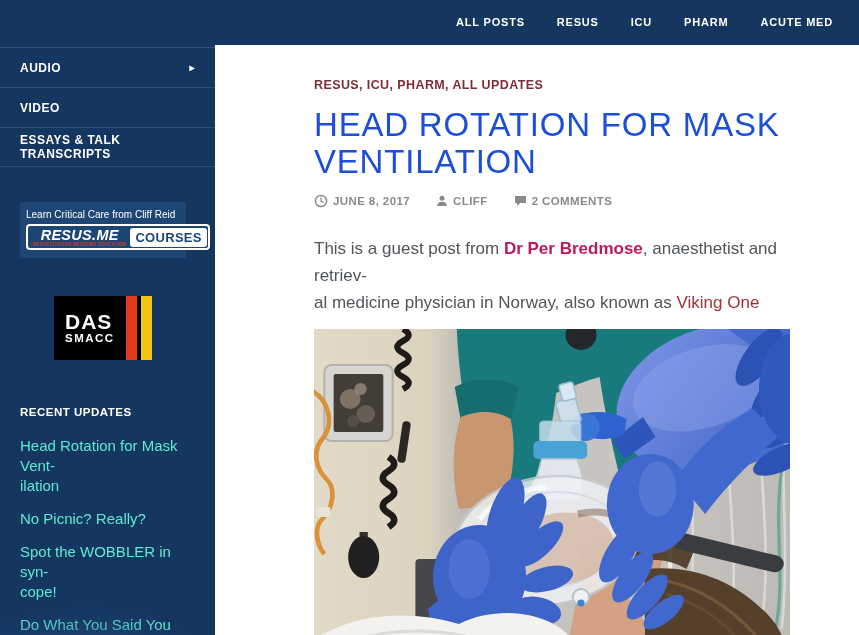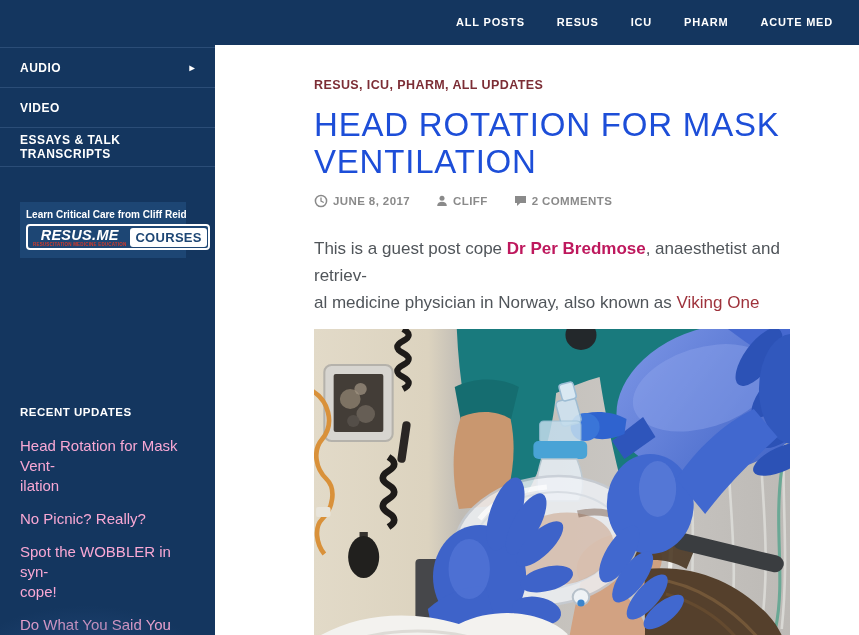--- a/index.html
+++ b/index.html
@@ -40,21 +40,21 @@
   }
   .side-nav-item:last-child { border-bottom: 1px solid #2b4d77; }
   .submenu-arrow { font-size: 10px; color: #fff; }
   
   .courses-badge {
     position: absolute; top: 202px; left: 20px; width: 166px;
     background: #1d4674; padding: 7px 6px 8px 6px; cursor: pointer;
     text-decoration: none; display: block;
   }
   .badge-tagline {
-    color: #fff; font-size: 10px; font-weight: bold; text-align: right;
+    color: #fff; font-size: 10px; font-weight: normal; text-align: left;
     margin-bottom: 4px; white-space: nowrap;
   }
   .badge-logo {
     display: flex; align-items: stretch; justify-content: center;
     border: 2px solid #fff; border-radius: 4px; background: #1d4674;
     padding: 1px; width: fit-content; margin: 0 auto;
   }
   .badge-brand {
     display: flex; flex-direction: column; align-items: center; justify-content: flex-start;
     padding: 1px 4px 0 4px;
@@ -79,21 +79,21 @@
   .ds-stripe { width: 11px; height: 100%; }
   .ds-stripe.red { background: #e23b1b; margin-right: 4px; }
   .ds-stripe.yellow { background: #f3c414; }
   
   .recent { position: absolute; top: 406px; left: 20px; right: 18px; }
   .recent-heading {
     color: #fff; font-size: 11.5px; font-weight: bold; letter-spacing: 0.5px;
     margin-bottom: 18px;
   }
   .recent-link {
-    display: block; color: #f9a8d4; font-size: 15px; line-height: 20px;
+    display: block; color: #5eead4; font-size: 15px; line-height: 20px;
     text-decoration: none; margin-bottom: 13px; cursor: pointer;
     white-space: pre-line;
   }
   
   .main {
     position: absolute; top: 45px; left: 215px; right: 0; bottom: 0;
     background: #fff; overflow: hidden;
   }
   .column { position: absolute; left: 99px; top: 30px; width: 476px; }
   .post-categories {
@@ -149,20 +149,28 @@
     <div class="badge-tagline">Learn Critical Care from Cliff Reid</div>
     <div class="badge-logo">
       <span class="badge-brand">
         <span class="brand-main">RESUS.ME</span>
         <span class="brand-sub">RESUSCITATION MEDICINE EDUCATION</span>
       </span>
       <span class="badge-courses">COURSES</span>
     </div>
   </a>
 
+  <a class="dassmacc">
+    <div class="ds-text">
+      <div class="ds-line1">DAS</div>
+      <div class="ds-line2">SMACC</div>
+    </div>
+    <div class="ds-stripe red"></div>
+    <div class="ds-stripe yellow"></div>
+  </a>
 
   <div class="recent">
     <h3 class="recent-heading">RECENT UPDATES</h3>
     <a class="recent-link">Head Rotation for Mask Vent-
 ilation</a>
     <a class="recent-link">No Picnic? Really?</a>
     <a class="recent-link">Spot the WOBBLER in syn-
 cope!</a>
     <a class="recent-link">Do What You Said You Were
 Going To Do!</a>
@@ -192,21 +200,21 @@
         <span>CLIFF</span>
       </a>
       <a class="meta-item">
         <svg width="13" height="12" viewBox="0 0 13 12">
           <path d="M1 1 H12 V8 H6.2 L3 11 V8 H1 Z" fill="#8a8a8a"></path>
         </svg>
         <span>2 COMMENTS</span>
       </a>
     </div>
 
-    <p class="post-intro"><span>This is a guest post cope </span><b>Dr Per Bredmose</b><span>, anaesthetist and retriev-
+    <p class="post-intro"><span>This is a guest post from </span><b>Dr Per Bredmose</b><span>, anaesthetist and retriev-
 al medicine physician in Norway, also known as </span><a class="intro-link">Viking One</a></p>
 
     <figure class="post-photo">
       <svg width="476" height="340" viewBox="0 0 460 340" preserveAspectRatio="none">
         <defs>
           <linearGradient id="bgGrad" x1="0" y1="0" x2="1" y2="0">
             <stop offset="0" stop-color="#e2dac8"></stop>
             <stop offset="0.24" stop-color="#dcd3bf"></stop>
             <stop offset="0.31" stop-color="#c0bcb5"></stop>
             <stop offset="0.65" stop-color="#c9c6c2"></stop>

